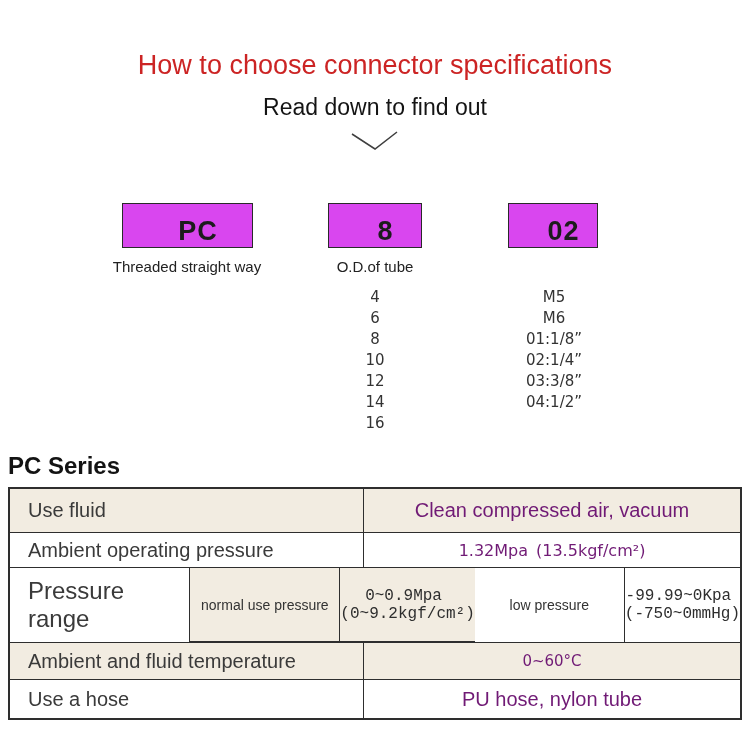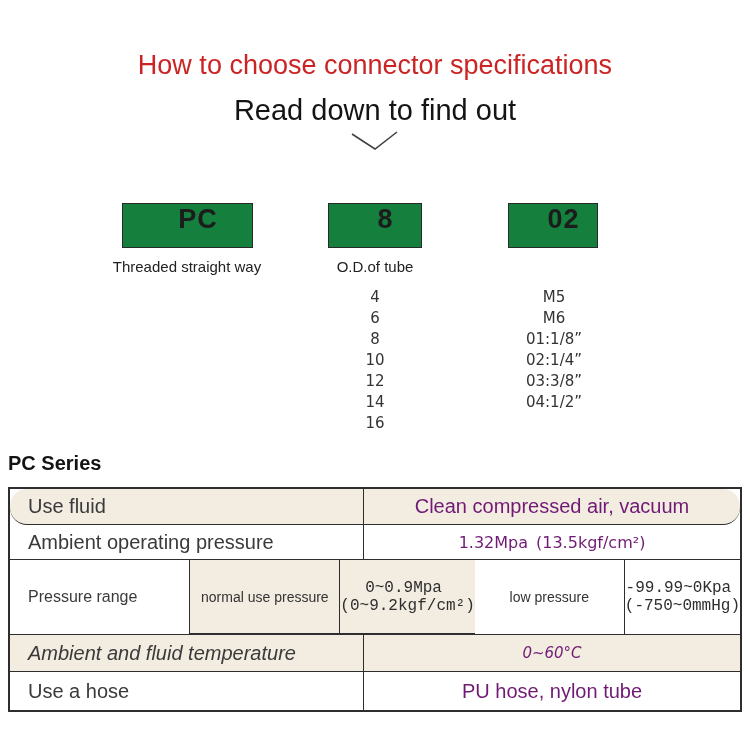--- a/index.html
+++ b/index.html
@@ -8,28 +8,28 @@
     background: #ffffff; overflow: hidden;
     font-family: "Liberation Sans", sans-serif;
     color: #1a1a1a;
   }
   .title {
     position: absolute; left: 0; top: 50px; width: 750px;
     text-align: center; font-size: 27px; color: #cc2424;
   }
   .subtitle {
     position: absolute; left: 0; top: 94px; width: 750px;
-    text-align: center; font-size: 29px; color: #141414;
+    text-align: center; font-size: 23px; color: #141414;
   }
   .chevron { position: absolute; left: 348px; top: 129px; }
 
   .code-box {
     position: absolute; top: 203px; height: 45px;
-    border: 1.5px solid #2a2a2a; background: #15803d;
-    display: flex; align-items: flex-start; justify-content: center;
+    border: 1.5px solid #2a2a2a; background: #d946ef;
+    display: flex; align-items: flex-end; justify-content: center;
     font-weight: bold; font-size: 27px; letter-spacing: 1px; color: #1c1c1c;
     box-sizing: border-box;
     padding-left: 21px;
   }
   #box-pc  { left: 122px; width: 131px; }
   #box-8   { left: 328px; width: 94px;  }
   #box-02  { left: 508px; width: 90px;  }
 
   .box-label {
     position: absolute; top: 258px; width: 220px;
@@ -42,47 +42,47 @@
   .options {
     position: absolute; top: 287px; text-align: center;
     font-family: "DejaVu Sans", sans-serif;
     font-size: 15px; line-height: 21px; color: #333333;
   }
   #options-tube   { left: 325px; width: 100px; }
   #options-thread { left: 490px; width: 128px; }
 
   .series-heading {
     position: absolute; left: 8px; top: 452px;
-    font-size: 20px; font-weight: bold; color: #131313;
+    font-size: 24px; font-weight: bold; color: #131313;
   }
 
   .spec-table {
     position: absolute; left: 8px; top: 487px; width: 734px;
     border: 2px solid #2e2e2e; background: #ffffff;
     box-sizing: border-box;
   }
   .trow { display: flex; border-bottom: 1px solid #2e2e2e; box-sizing: border-box; }
   .trow:last-child { border-bottom: none; }
-  .h36 { height: 36px; border-radius: 17px; } .h35 { height: 35px; }
-  .h75 { height: 75px; } .h37 { height: 37px; font-style: italic; } .h38 { height: 38px; }
+  .h36 { height: 44px; } .h35 { height: 35px; }
+  .h75 { height: 75px; } .h37 { height: 37px; } .h38 { height: 38px; }
   .beige { background: #f2ece1; }
 
   .cell { display: flex; align-items: center; box-sizing: border-box; }
   .lab {
     width: 354px; border-right: 1px solid #2e2e2e;
     padding-left: 18px; font-size: 20px; color: #3a3a3a;
   }
   .val { flex: 1; justify-content: center; text-align: center; color: #701a75; }
   .val.big  { font-size: 20px; }
   .val.num  { font-family: "DejaVu Sans", sans-serif; font-size: 16px; }
   .val.tiny { font-family: "DejaVu Sans", sans-serif; font-size: 15px; }
 
   .prcell {
     width: 204px; border-right: 1px solid #2e2e2e;
-    padding-left: 18px; font-size: 16px; color: #3a3a3a;
+    padding-left: 18px; font-size: 24px; color: #3a3a3a;
     display: flex; align-items: center; box-sizing: border-box;
   }
   .subcol { flex: 1; display: flex; flex-direction: row; }
   .subrow { display: flex; flex: 1; box-sizing: border-box; }
   .subrow.first { border-bottom: 1px solid #2e2e2e; }
   .sublab {
     width: 150px; border-right: 1px solid #2e2e2e;
     display: flex; align-items: center; justify-content: center;
     font-size: 14px; color: #333333; box-sizing: border-box;
   }

